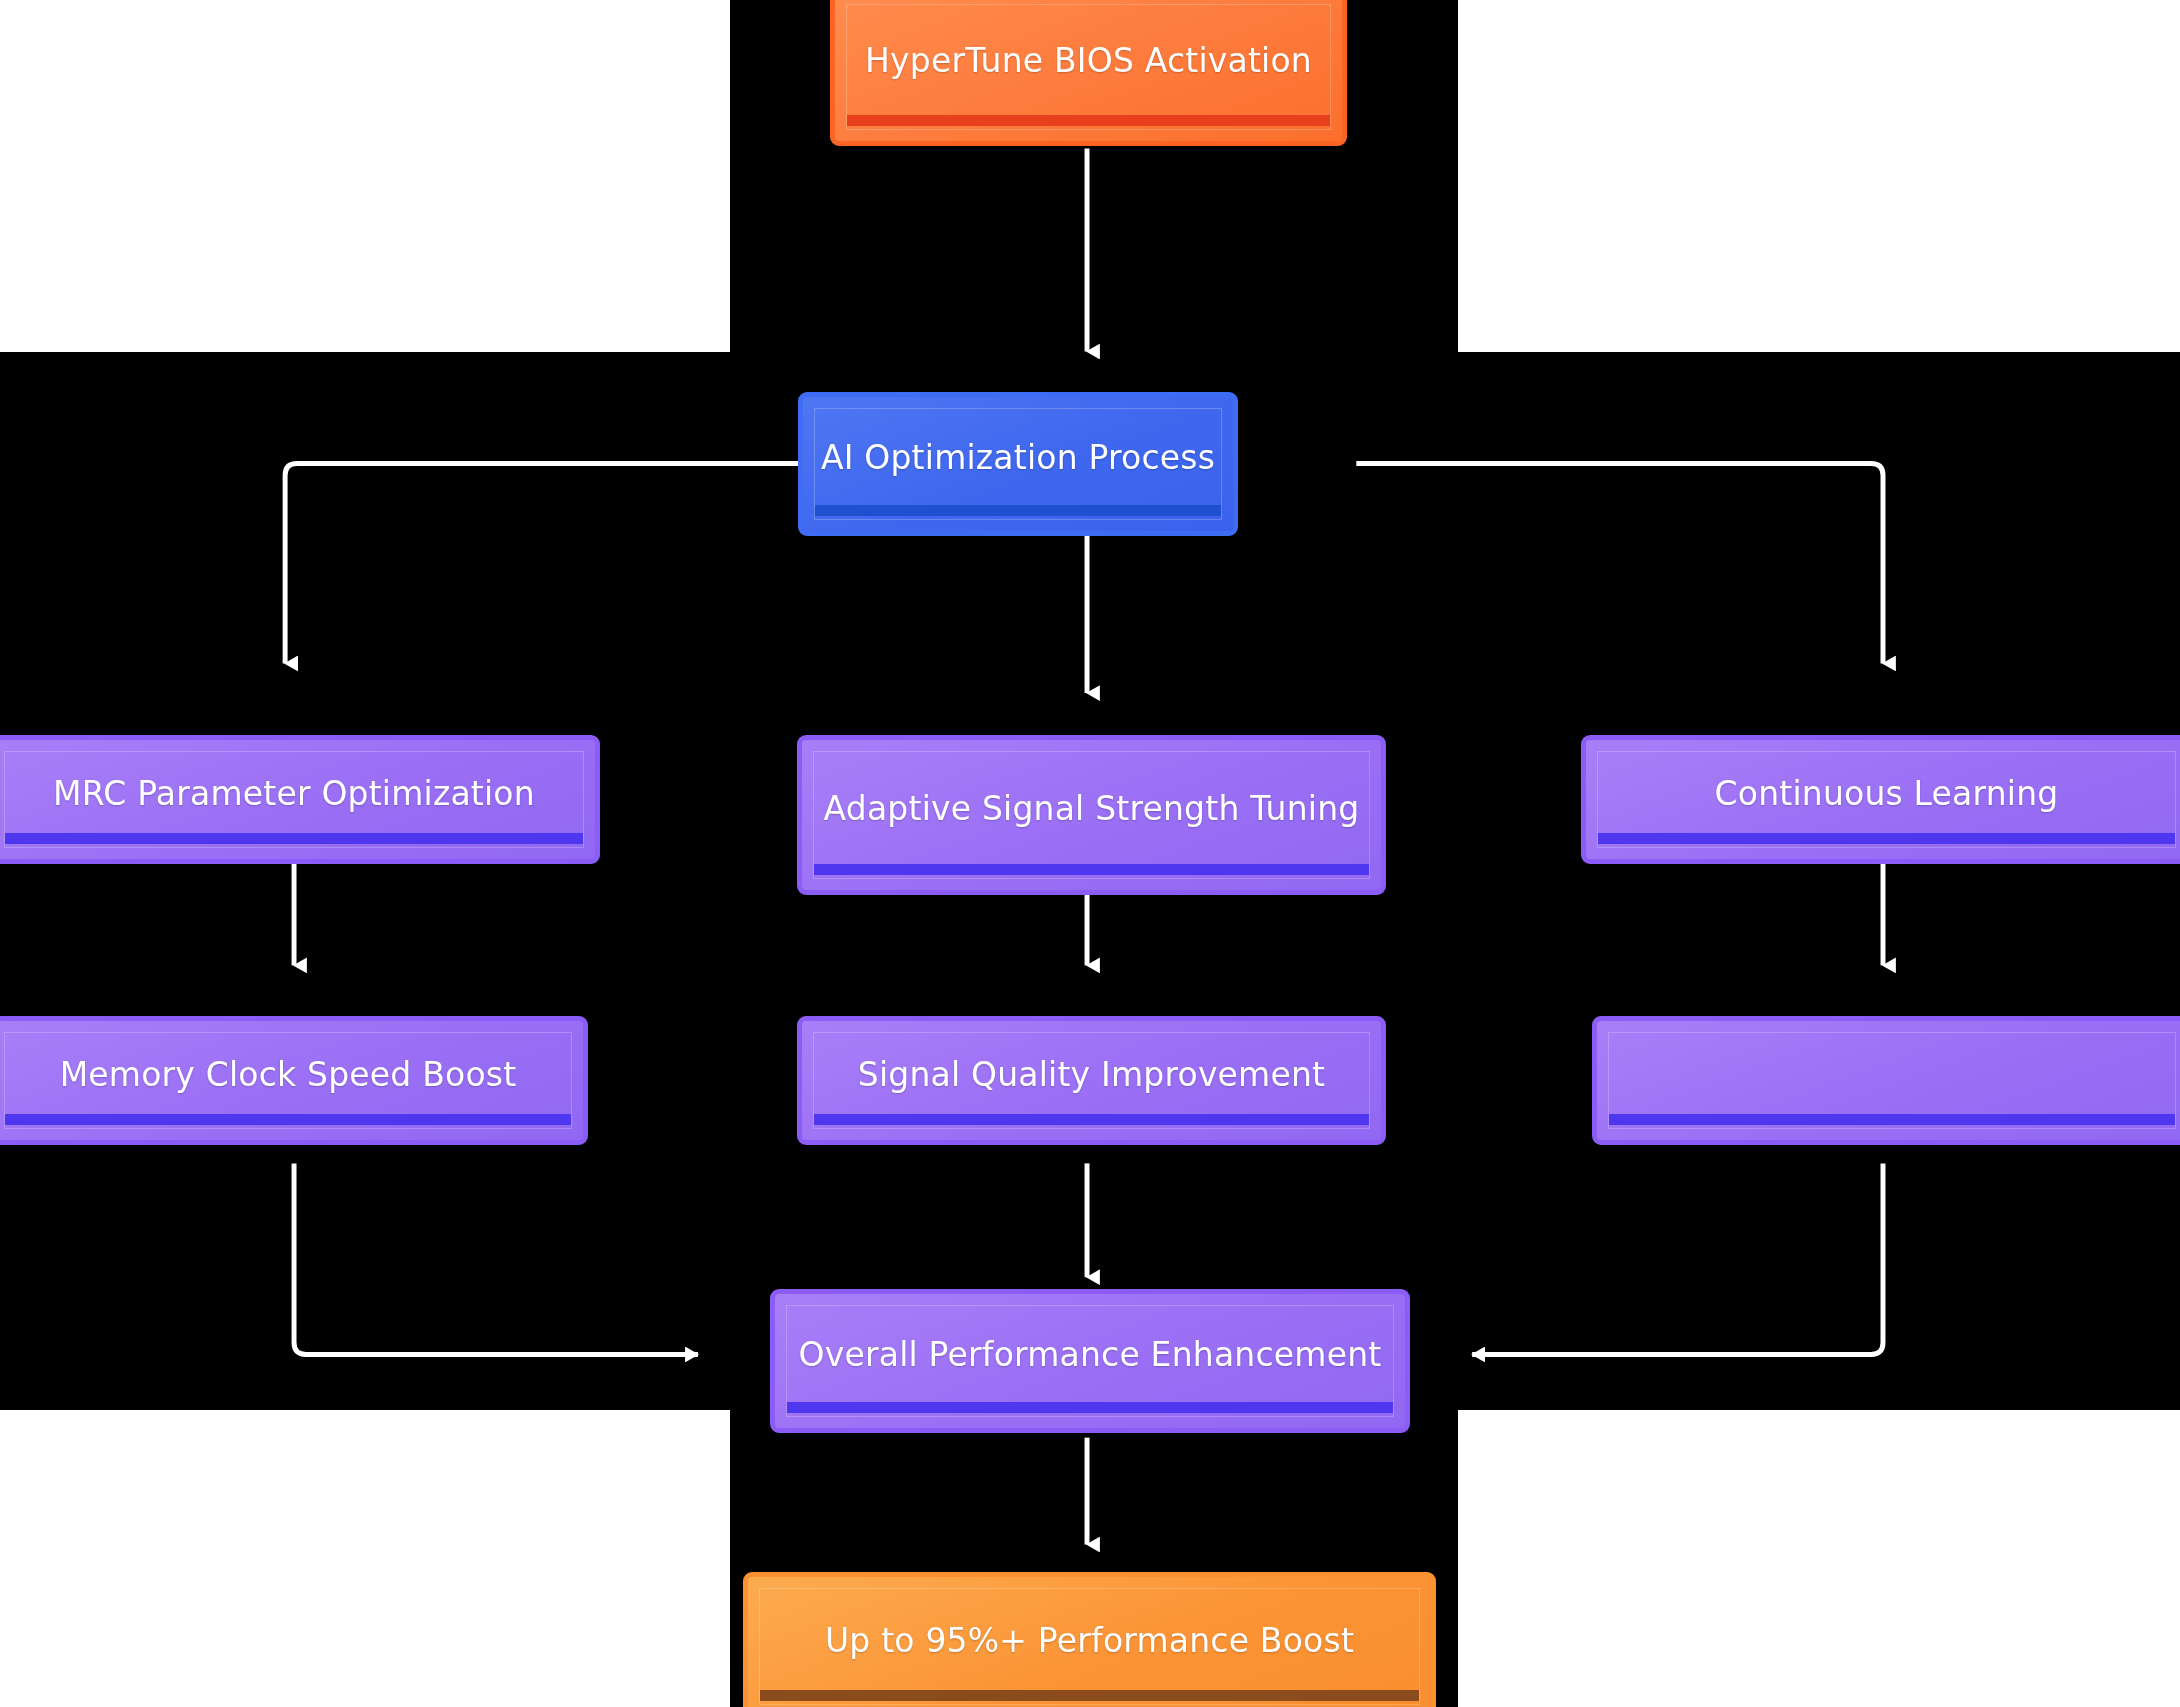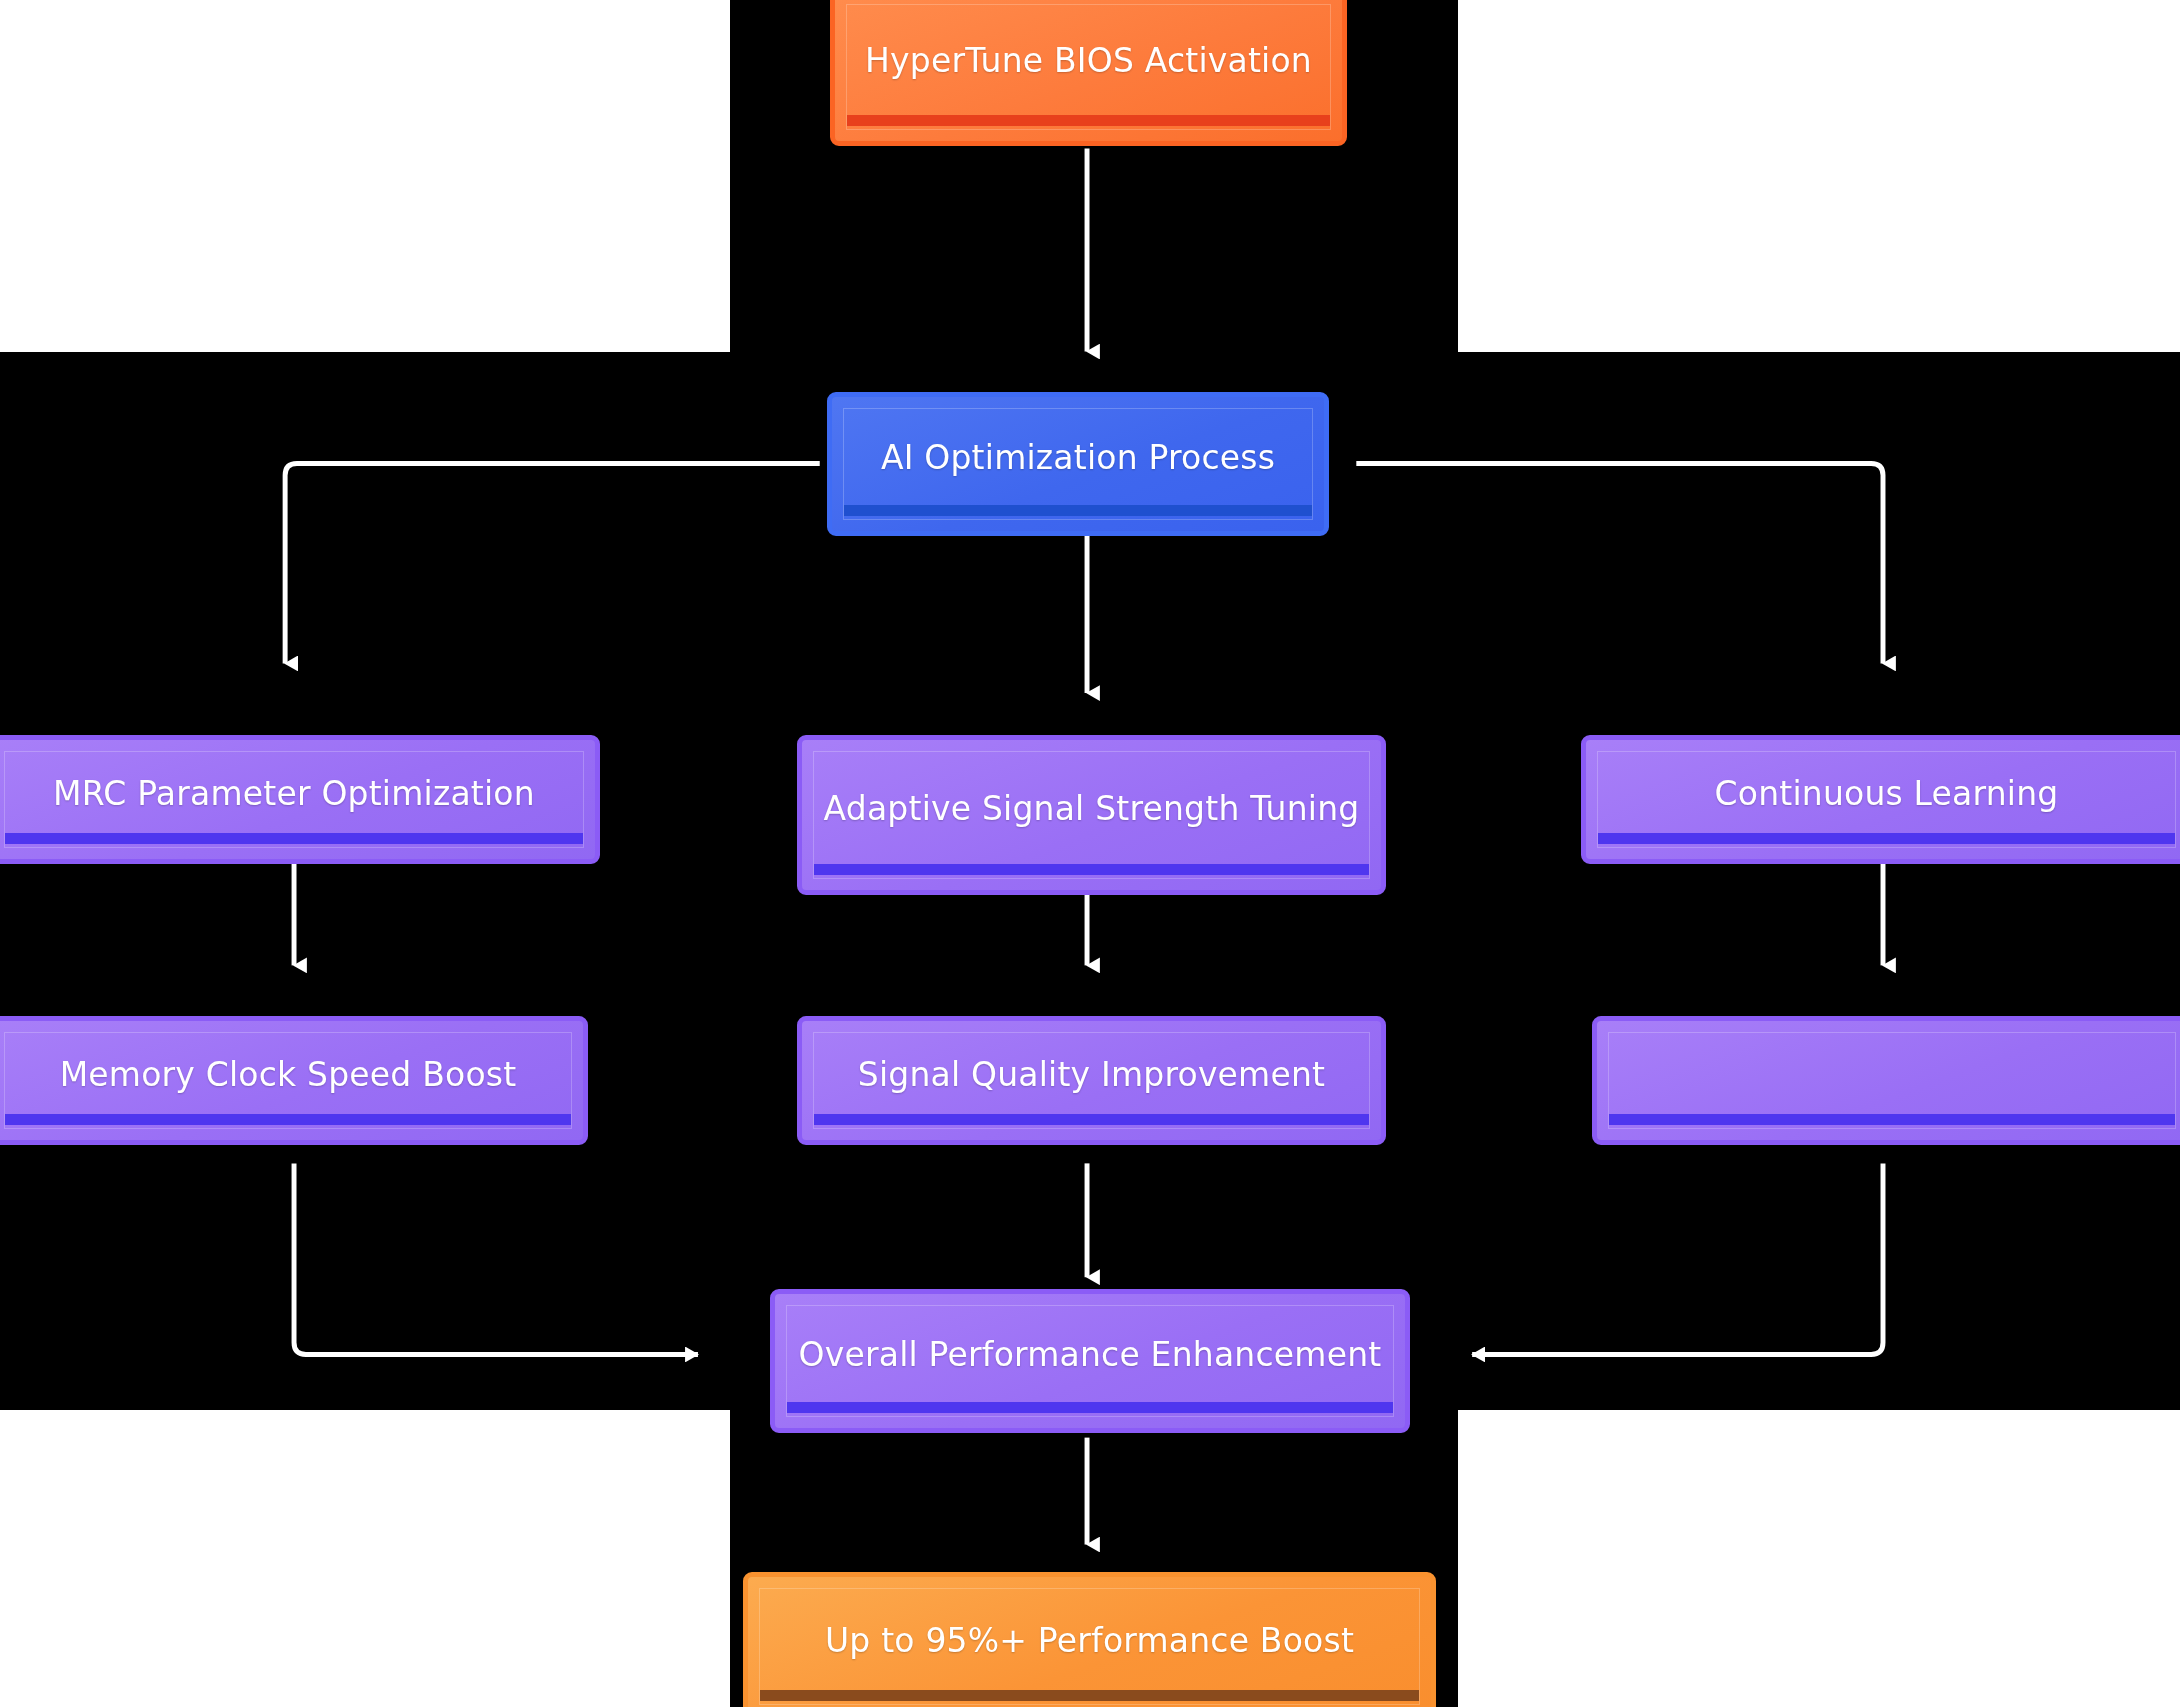--- a/index.html
+++ b/index.html
@@ -173,21 +173,21 @@
 
   <div class="edge-label" style="left:1133px; top:245px;">AI-Driven</div>
 
   <div class="node n-start" style="left:830px; top:-12px; width:517px; height:158px;">
     <div class="inner">
       <span class="label">HyperTune BIOS Activation</span>
       <span class="accent"></span>
     </div>
   </div>
 
-  <div class="node n-process" style="left:827px; top:392px; width:502px; height:144px;">
+  <div class="node n-process" style="left:798px; top:392px; width:440px; height:144px;">
     <div class="inner">
       <span class="label">AI Optimization Process</span>
       <span class="accent"></span>
     </div>
   </div>
 
   <div class="node n-stage" style="left:-12px; top:735px; width:612px; height:129px;">
     <div class="inner">
       <span class="label">MRC Parameter Optimization</span>
       <span class="accent"></span>

